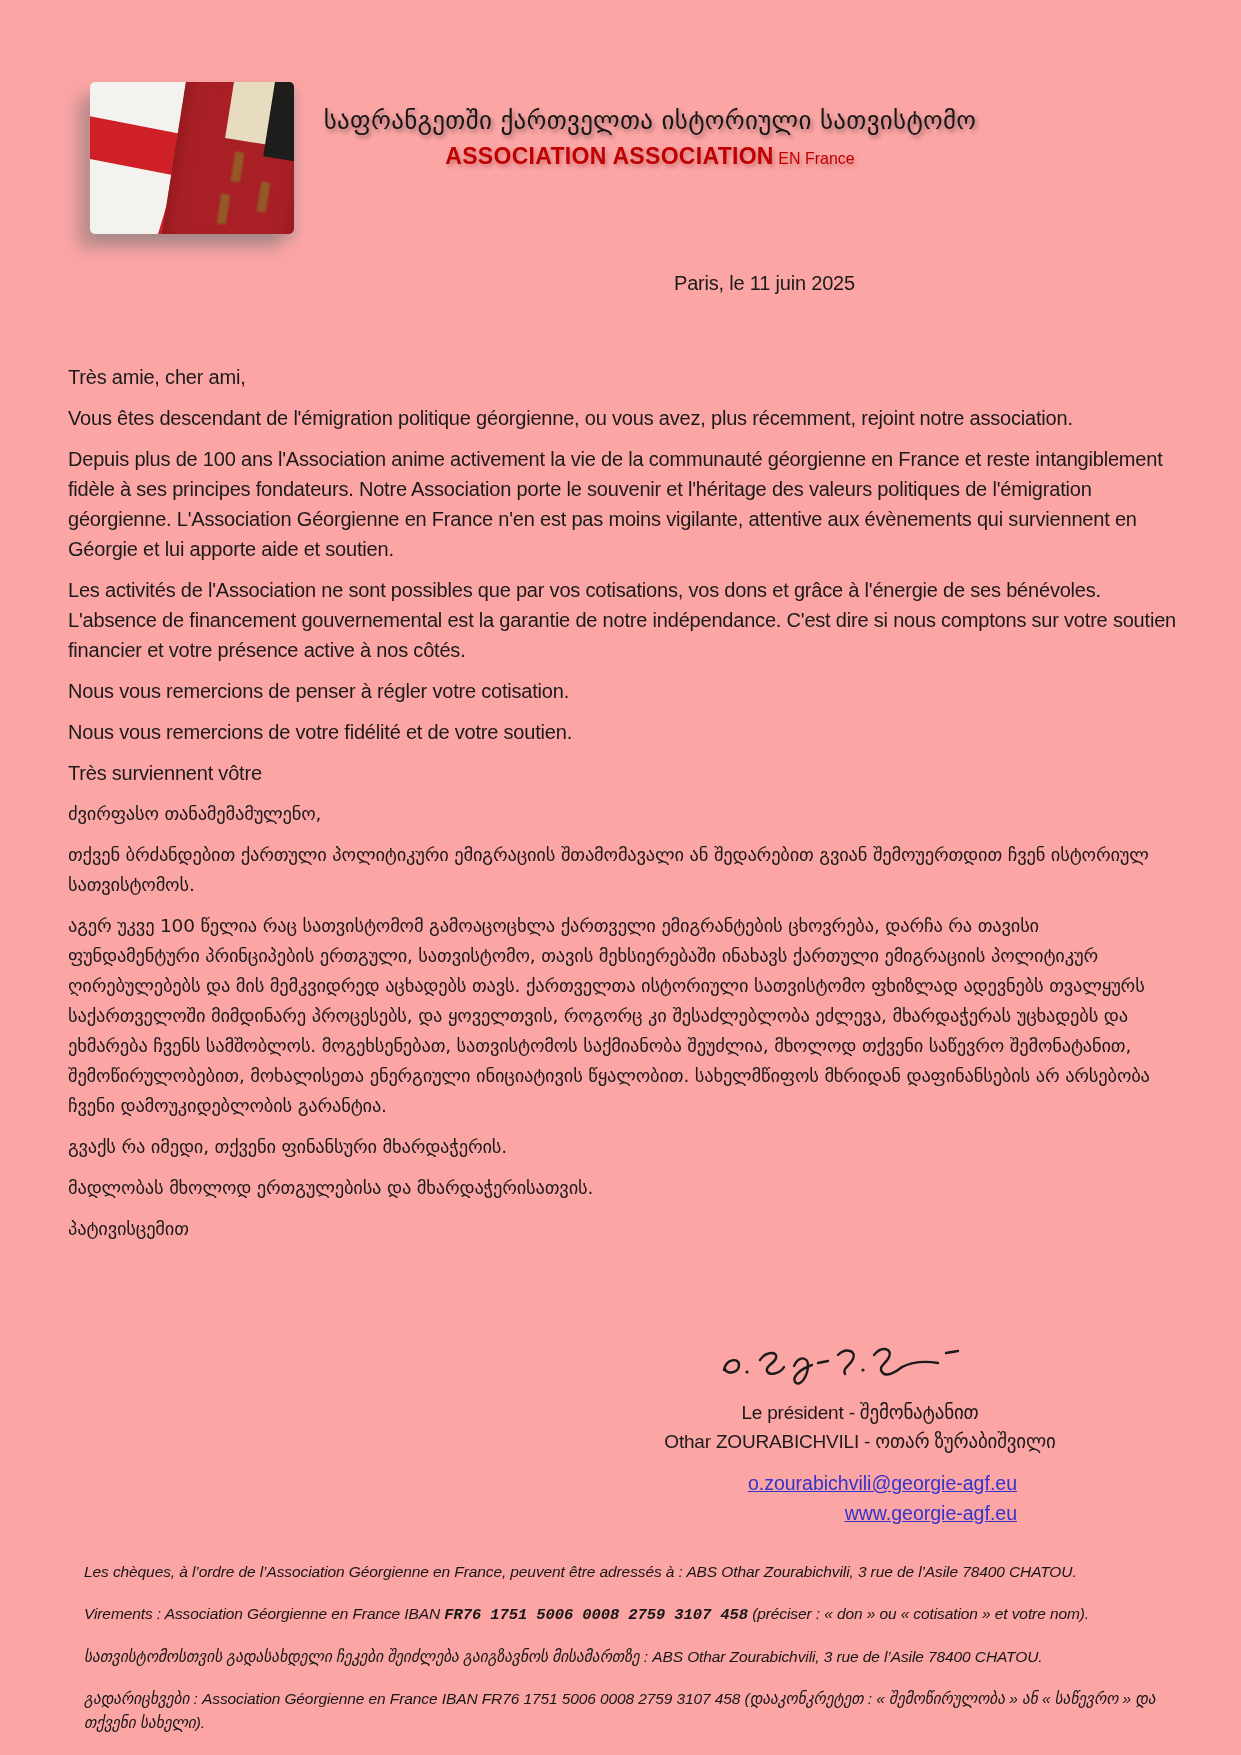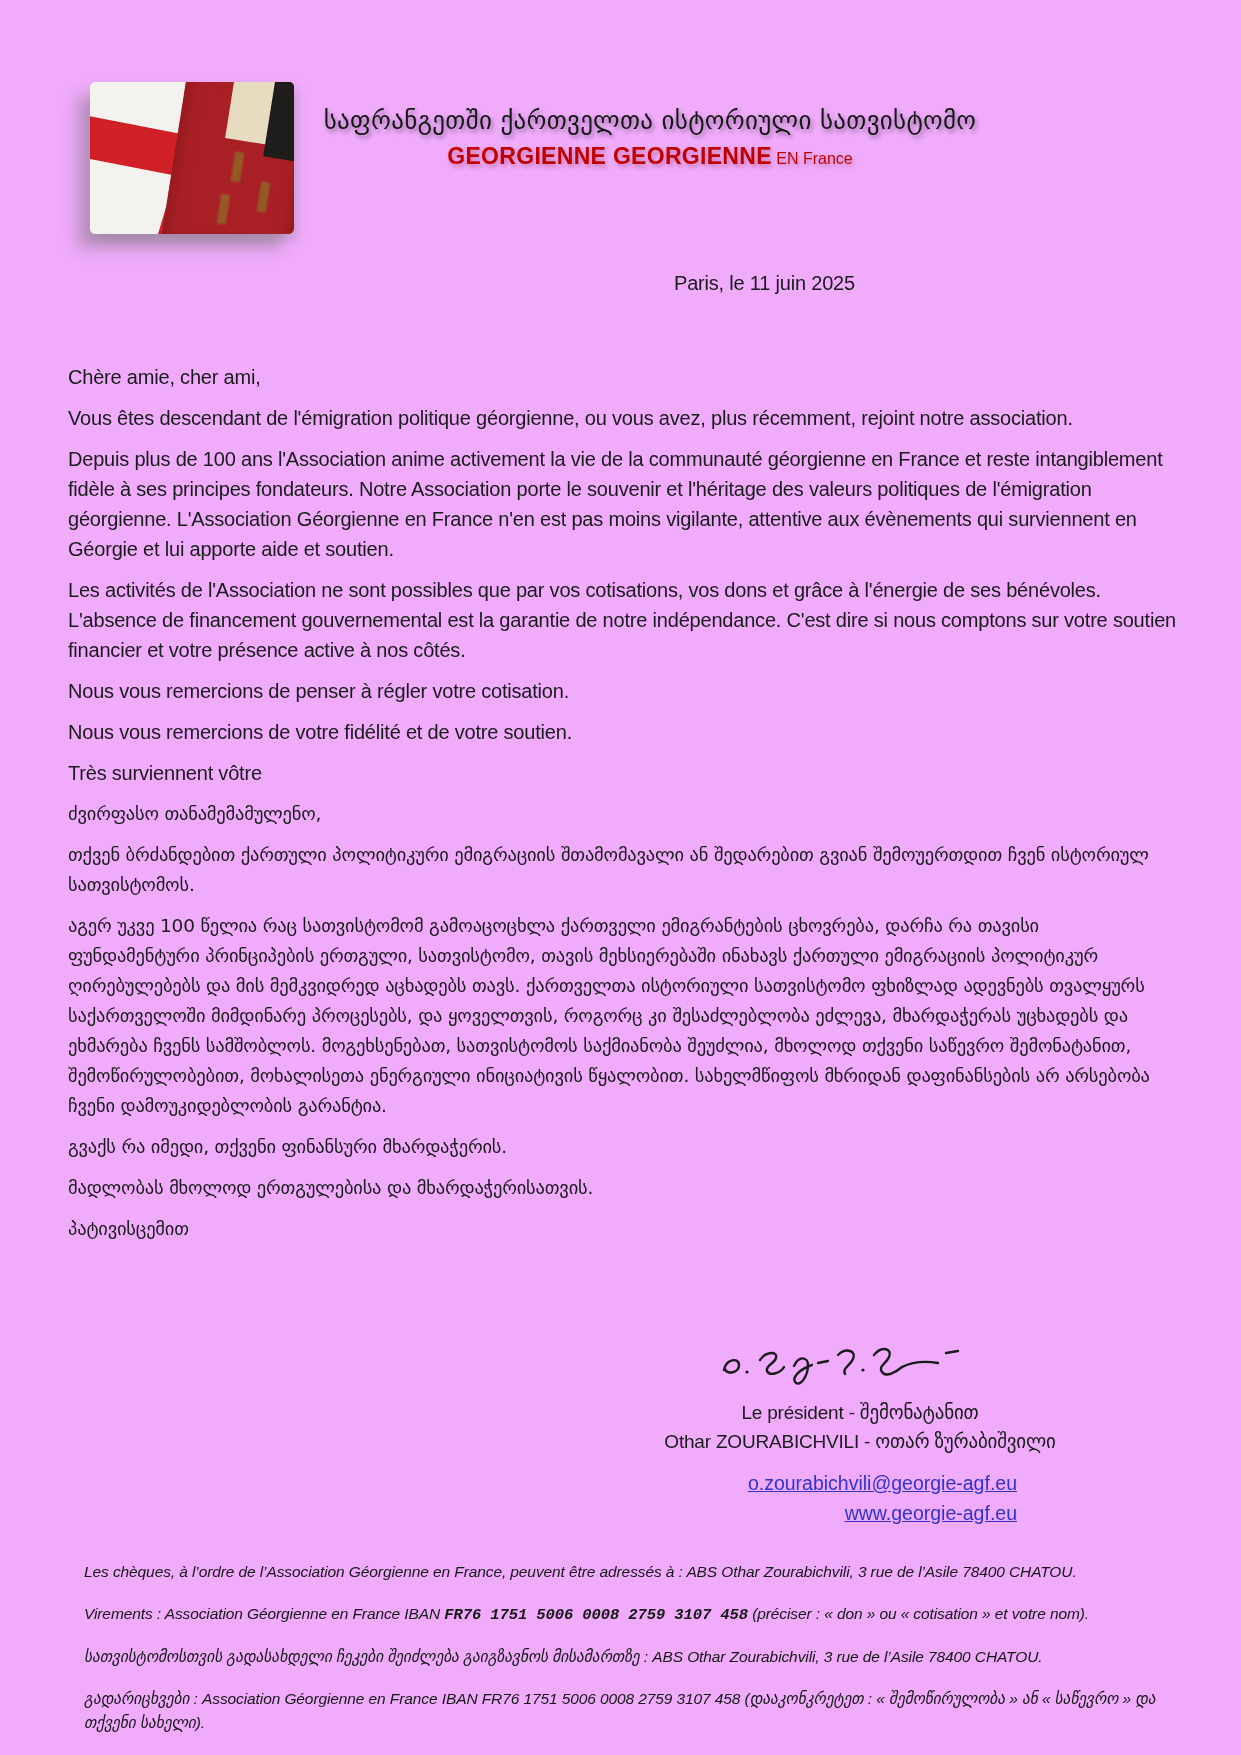--- a/index.html
+++ b/index.html
@@ -1,18 +1,18 @@
 <!DOCTYPE html>
 <html><head>
 <meta charset="utf-8">
 <style>
   html,body { margin:0; padding:0; background:#e8e8e8; }
   .page {
     position:relative; width:1241px; height:1755px; margin:0 auto;
-    background:#f0abfc; overflow:hidden;
+    background:#fca5a5; overflow:hidden;
     font-family:"Liberation Sans","DejaVu Sans",sans-serif;
     color:#1a1a1a;
   }
 
   
   .logo {
     position:absolute; left:90px; top:82px; width:204px; height:152px;
     border-radius:5px; overflow:hidden; background:#f4f2ee;
     box-shadow:-12px 14px 16px rgba(110,110,110,.45), 4px 6px 10px rgba(140,140,140,.35);
   }
@@ -84,28 +84,28 @@
     <div class="cream"></div>
     <div class="black"></div>
     <div class="goldmark" style="right:52px; top:70px;"></div>
     <div class="goldmark" style="right:26px; top:100px;"></div>
     <div class="goldmark" style="right:66px; top:112px;"></div>
   </div>
 
   <div class="header-text">
     <div class="title-ka">საფრანგეთში ქართველთა ისტორიული სათვისტომო</div>
     <div class="org-line" style="color:#c00000;">
-      <span class="org-name">GEORGIENNE GEORGIENNE</span><span class="org-suffix"> EN France</span>
+      <span class="org-name">ASSOCIATION ASSOCIATION</span><span class="org-suffix"> EN France</span>
     </div>
   </div>
 
   <div class="date">Paris, le 11 juin 2025</div>
 
   <div class="body">
-    <p>Chère amie, cher ami,</p>
+    <p>Très amie, cher ami,</p>
     <p>Vous êtes descendant de l'émigration politique géorgienne, ou vous avez, plus récemment, rejoint notre association.</p>
     <p>Depuis plus de 100 ans l'Association anime activement la vie de la communauté géorgienne en France et reste intangiblement fidèle à ses principes fondateurs. Notre Association porte le souvenir et l'héritage des valeurs politiques de l'émigration géorgienne. L'Association Géorgienne en France n'en est pas moins vigilante, attentive aux évènements qui surviennent en Géorgie et lui apporte aide et soutien.</p>
     <p>Les activités de l'Association ne sont possibles que par vos cotisations, vos dons et grâce à l'énergie de ses bénévoles. L'absence de financement gouvernemental est la garantie de notre indépendance. C'est dire si nous comptons sur votre soutien financier et votre présence active à nos côtés.</p>
     <p>Nous vous remercions de penser à régler votre cotisation.</p>
     <p>Nous vous remercions de votre fidélité et de votre soutien.</p>
     <p>Très surviennent vôtre</p>
 
     <div class="body-ka">
       <p>ძვირფასო თანამემამულენო,</p>
       <p>თქვენ ბრძანდებით ქართული პოლიტიკური ემიგრაციის შთამომავალი ან შედარებით გვიან შემოუერთდით ჩვენ ისტორიულ სათვისტომოს.</p>

